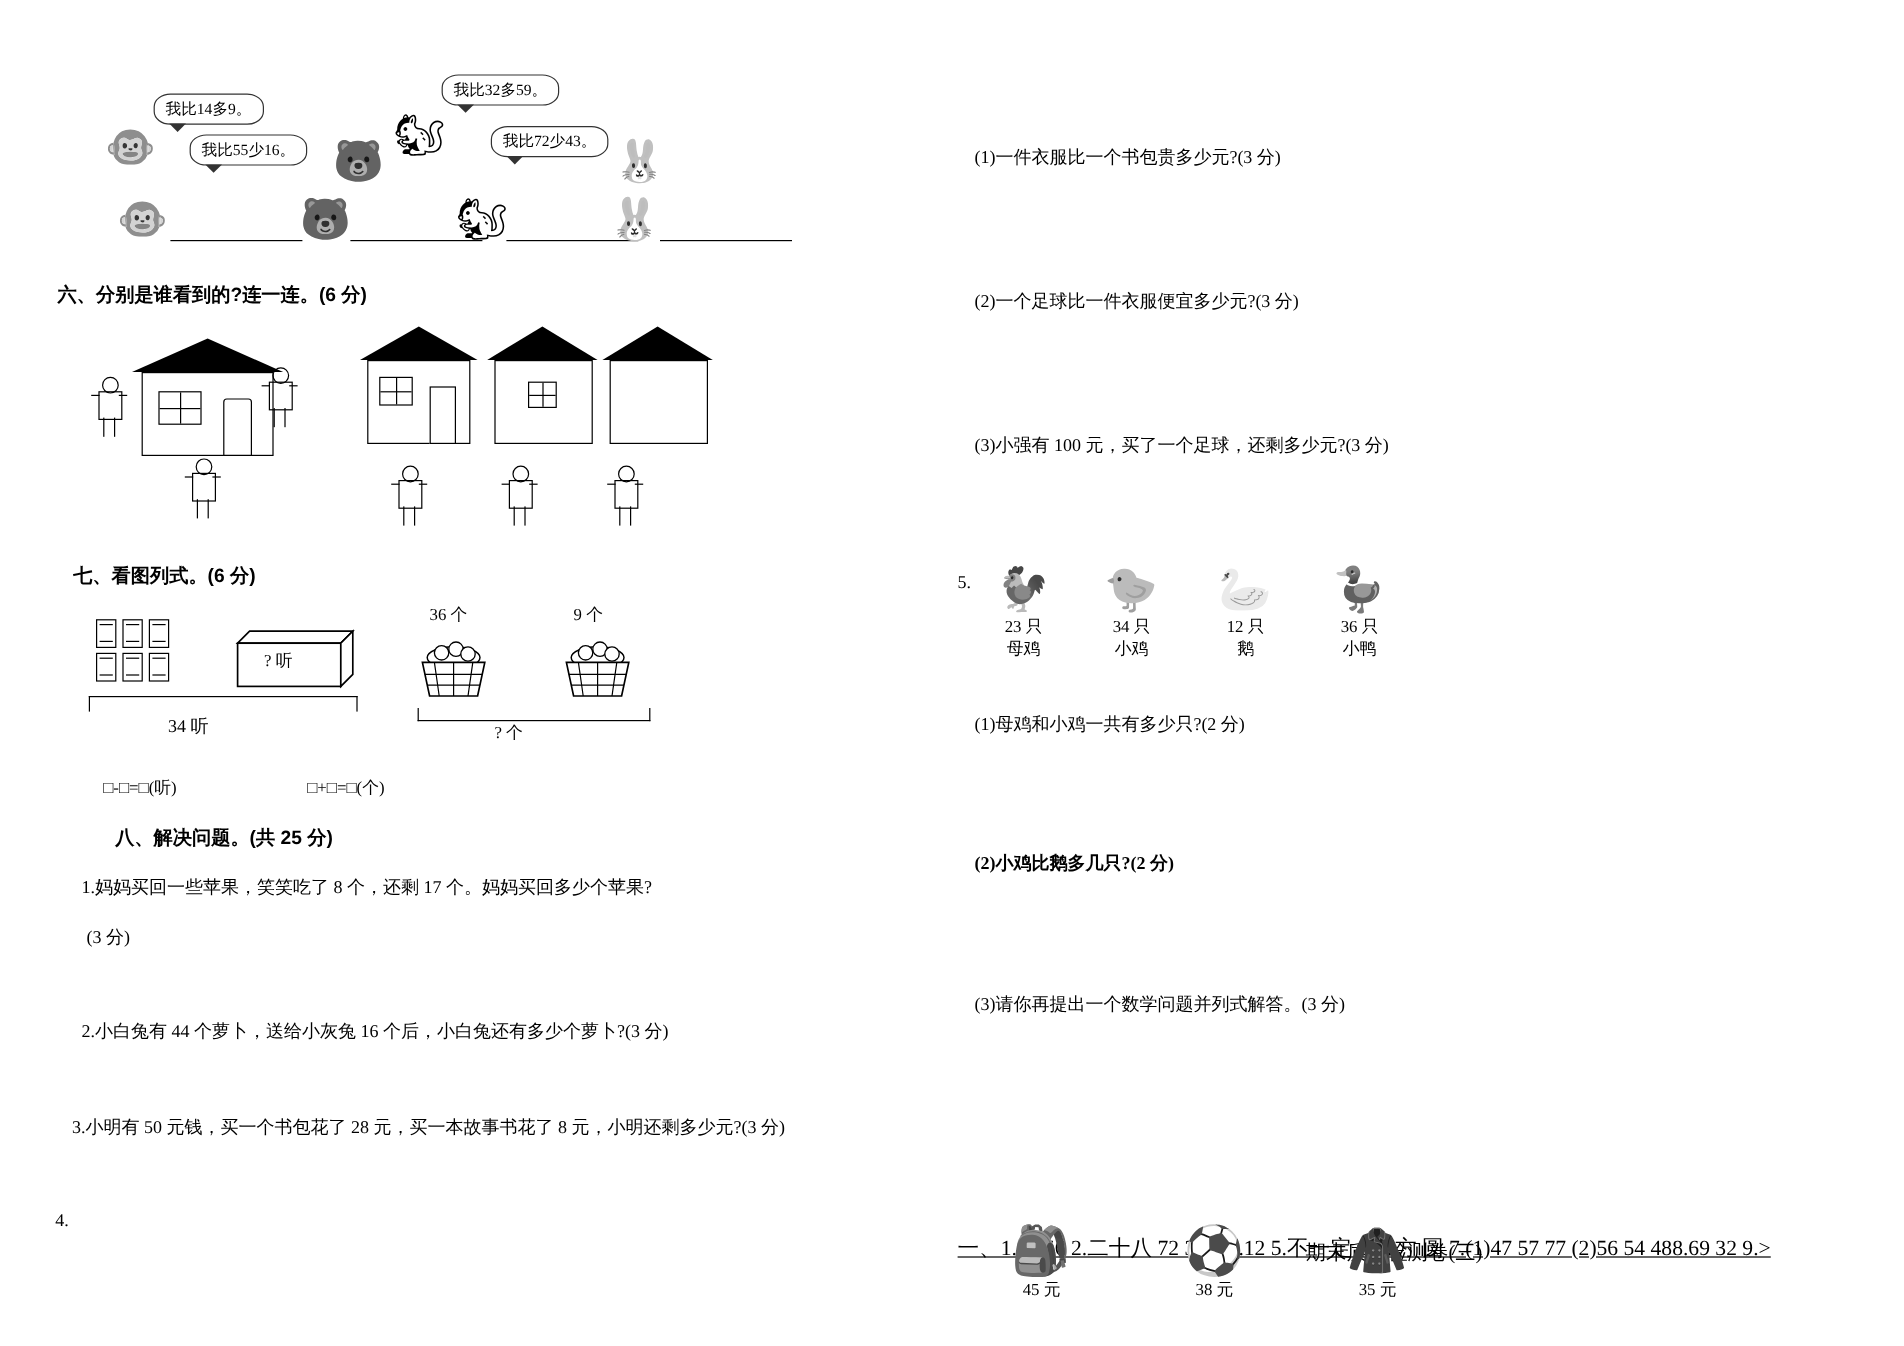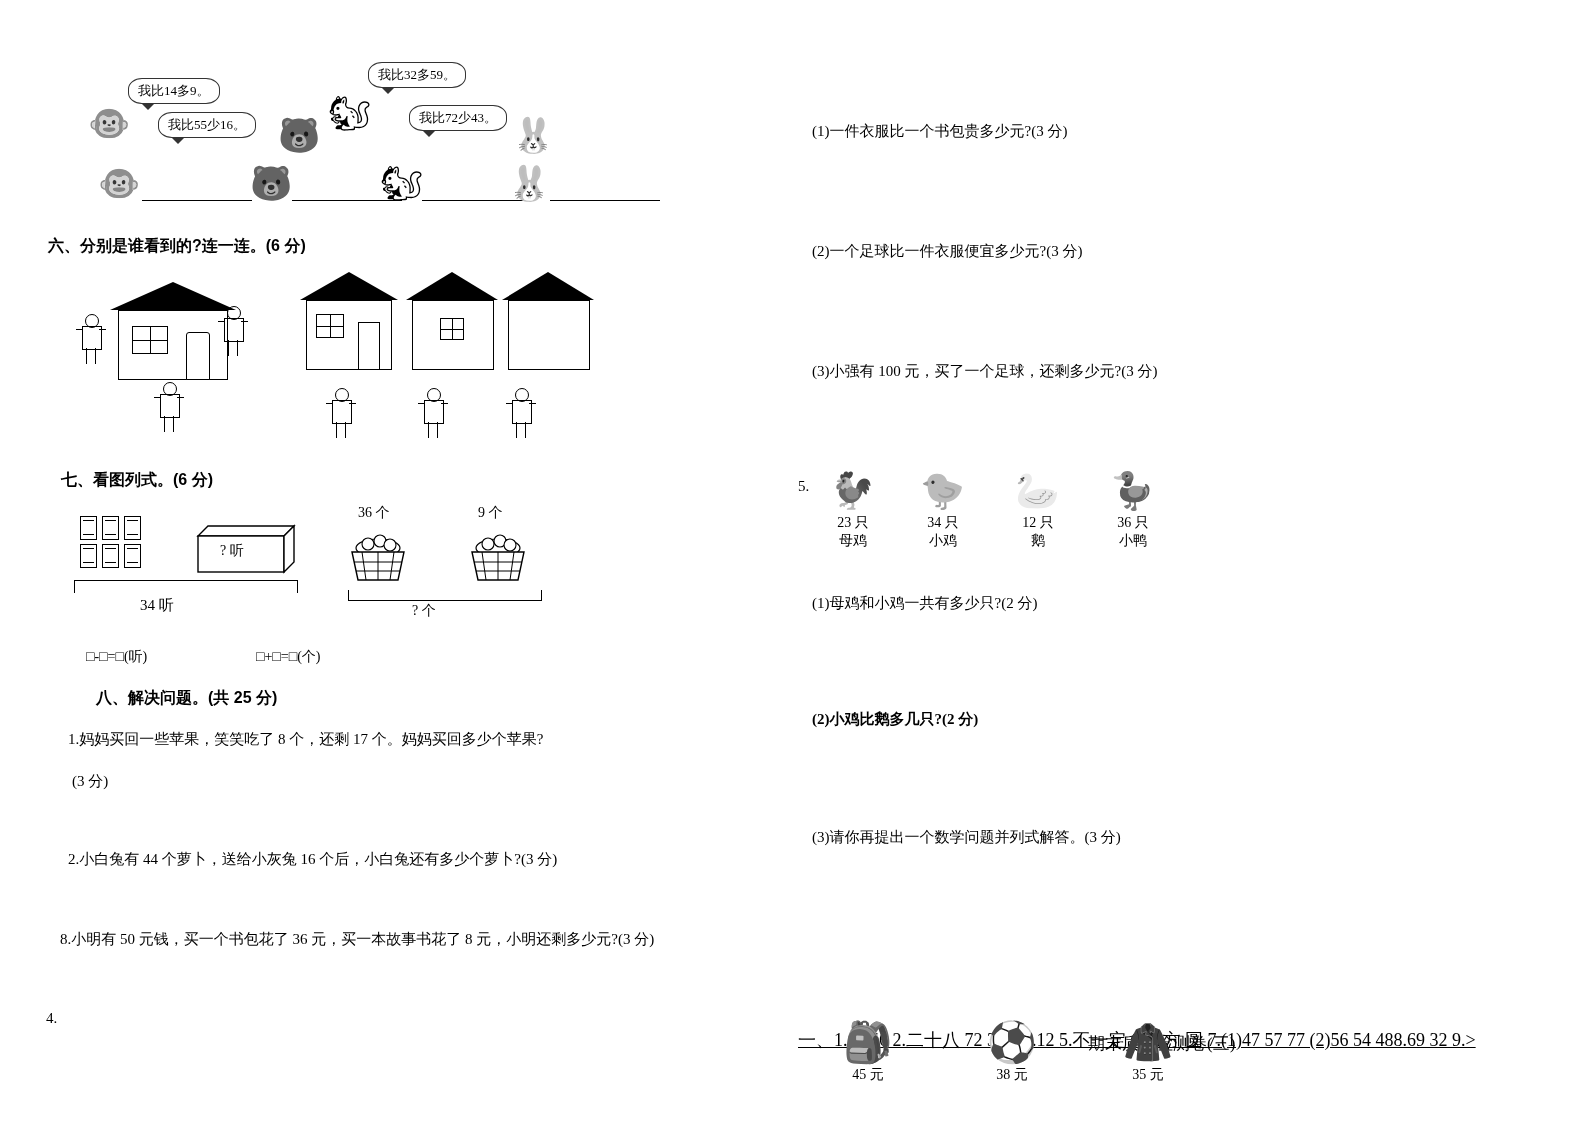--- a/index.html
+++ b/index.html
@@ -252,21 +252,21 @@
     <div class="qtext" style="position:absolute;left:86px;top:648px;font-size:14px;">□-□=□(听)</div>
     <div class="qtext" style="position:absolute;left:256px;top:648px;font-size:14px;">□+□=□(个)</div>
 
     <div class="sec-title" style="position:absolute;left:48px;top:688px;margin-left:48px;">八、解决问题。(共 25 分)</div>
 
     <div class="qtext" style="position:absolute;left:68px;top:730px;">1.妈妈买回一些苹果，笑笑吃了 8 个，还剩 17 个。妈妈买回多少个苹果?</div>
     <div class="qtext" style="position:absolute;left:72px;top:772px;">(3 分)</div>
 
     <div class="qtext" style="position:absolute;left:68px;top:850px;">2.小白兔有 44 个萝卜，送给小灰兔 16 个后，小白兔还有多少个萝卜?(3 分)</div>
 
-    <div class="qtext" style="position:absolute;left:60px;top:930px;">8.小明有 50 元钱，买一个书包花了 36 元，买一本故事书花了 8 元，小明还剩多少元?(3 分)</div>
+    <div class="qtext" style="position:absolute;left:60px;top:930px;">3.小明有 50 元钱，买一个书包花了 28 元，买一本故事书花了 8 元，小明还剩多少元?(3 分)</div>
 
     <div class="qtext" style="position:absolute;left:46px;top:1010px;">4.</div>
   </div>
 
   <div class="col-right">
 
     <div class="qtext" style="position:absolute;left:22px;top:122px;">(1)一件衣服比一个书包贵多少元?(3 分)</div>
 
     <div class="qtext" style="position:absolute;left:22px;top:242px;">(2)一个足球比一件衣服便宜多少元?(3 分)</div>
 

